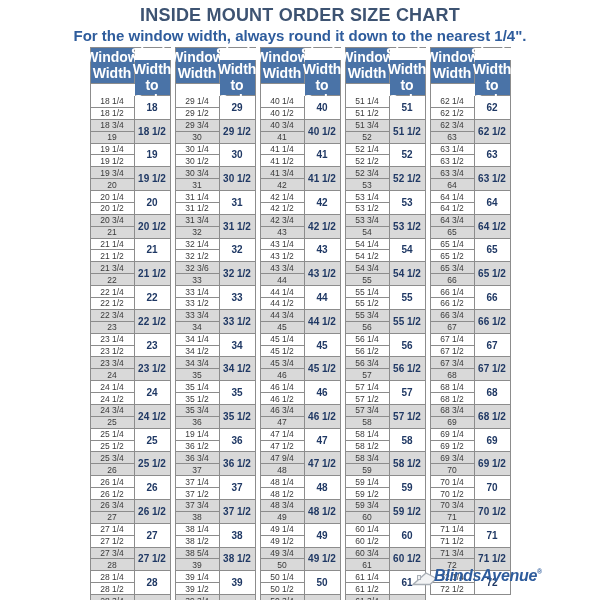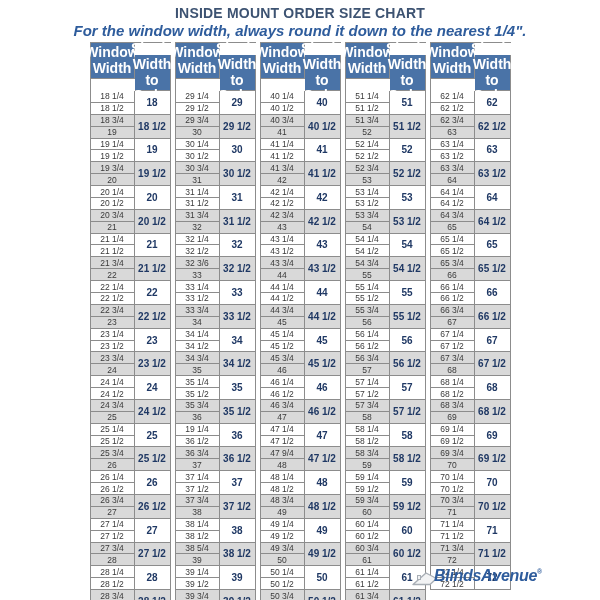--- a/index.html
+++ b/index.html
@@ -6,32 +6,31 @@
   body {
     position: relative;
     width: 600px; height: 600px;
     background: #ffffff;
     font-family: "Liberation Sans", sans-serif;
     overflow: hidden;
   }
   .title {
     margin: 5px 0 0;
     text-align: center;
-    font-size: 14px;
+    font-size: 18px;
     font-weight: bold;
     letter-spacing: 0.2px;
     color: var(--c-title-text, #3D5372);
   }
   .subtitle {
     margin: 1px 0 0;
     text-align: center;
     font-size: 15px;
     font-weight: bold;
     color: var(--c-subtitle-text, #2E5C9C);
-    font-style: italic;
   }
   .chart {
     display: flex;
     justify-content: center;
     align-items: flex-start;
     gap: 4px;
     margin-top: 3px;
   }
   .pair {
     border-top: 1px solid var(--c-border, #8C8C8C);

